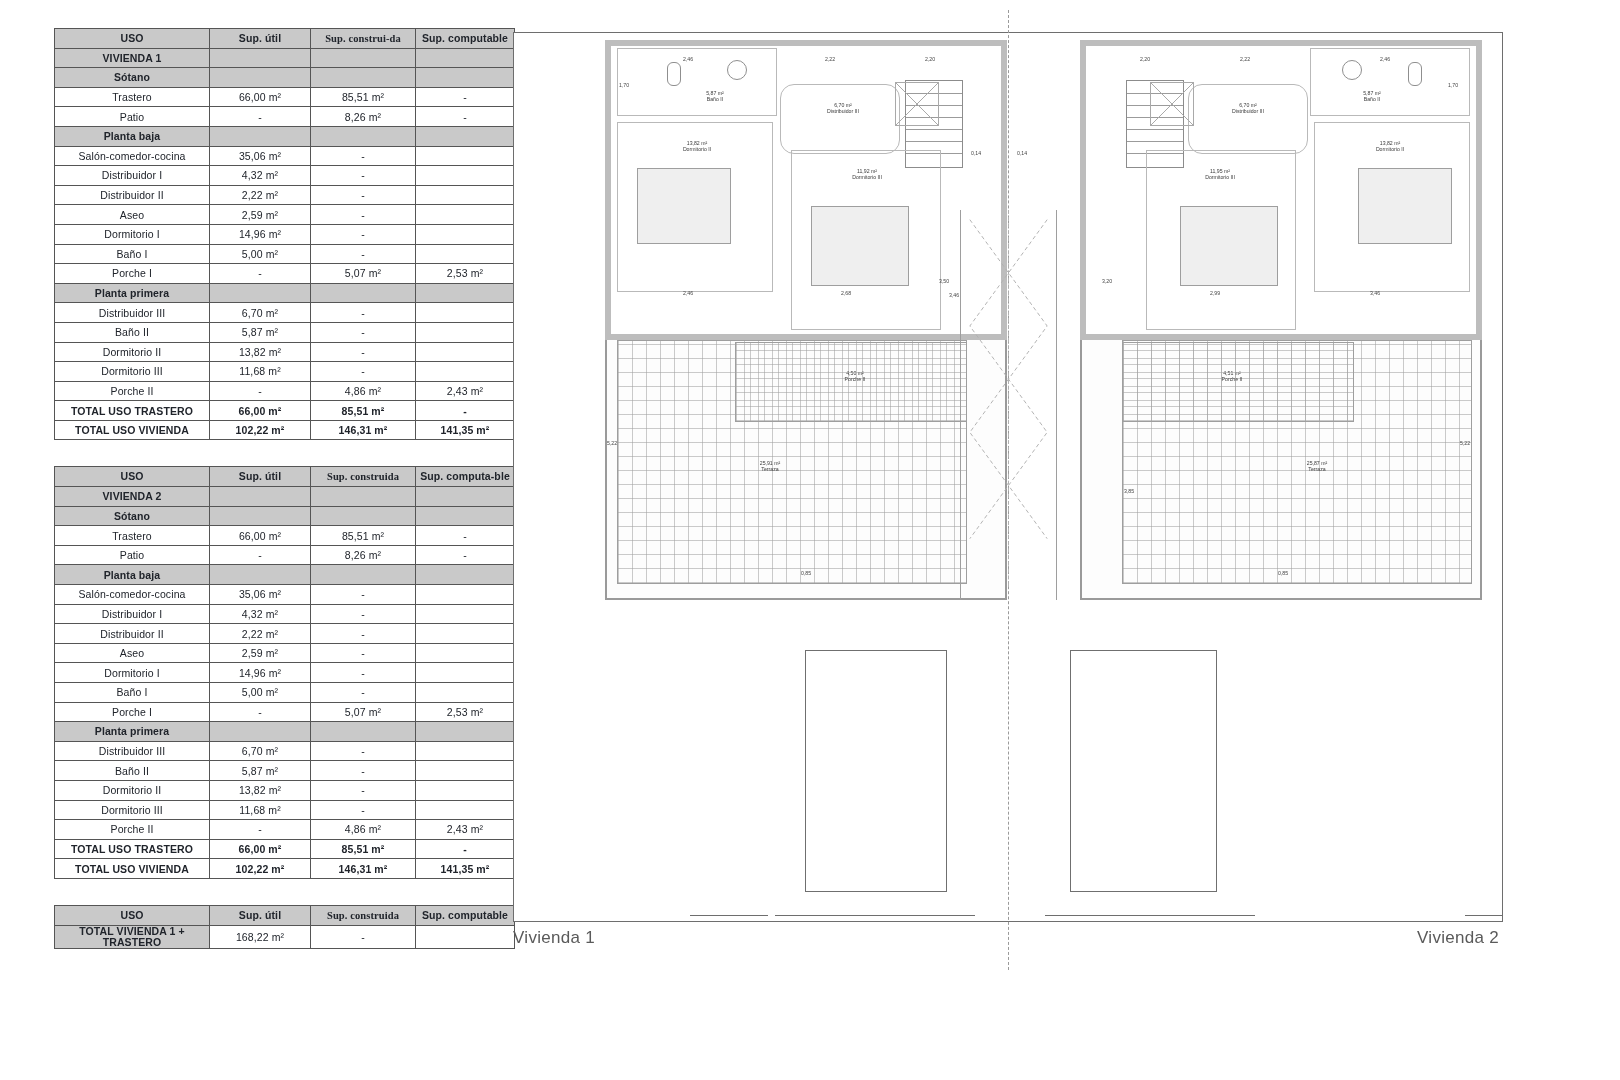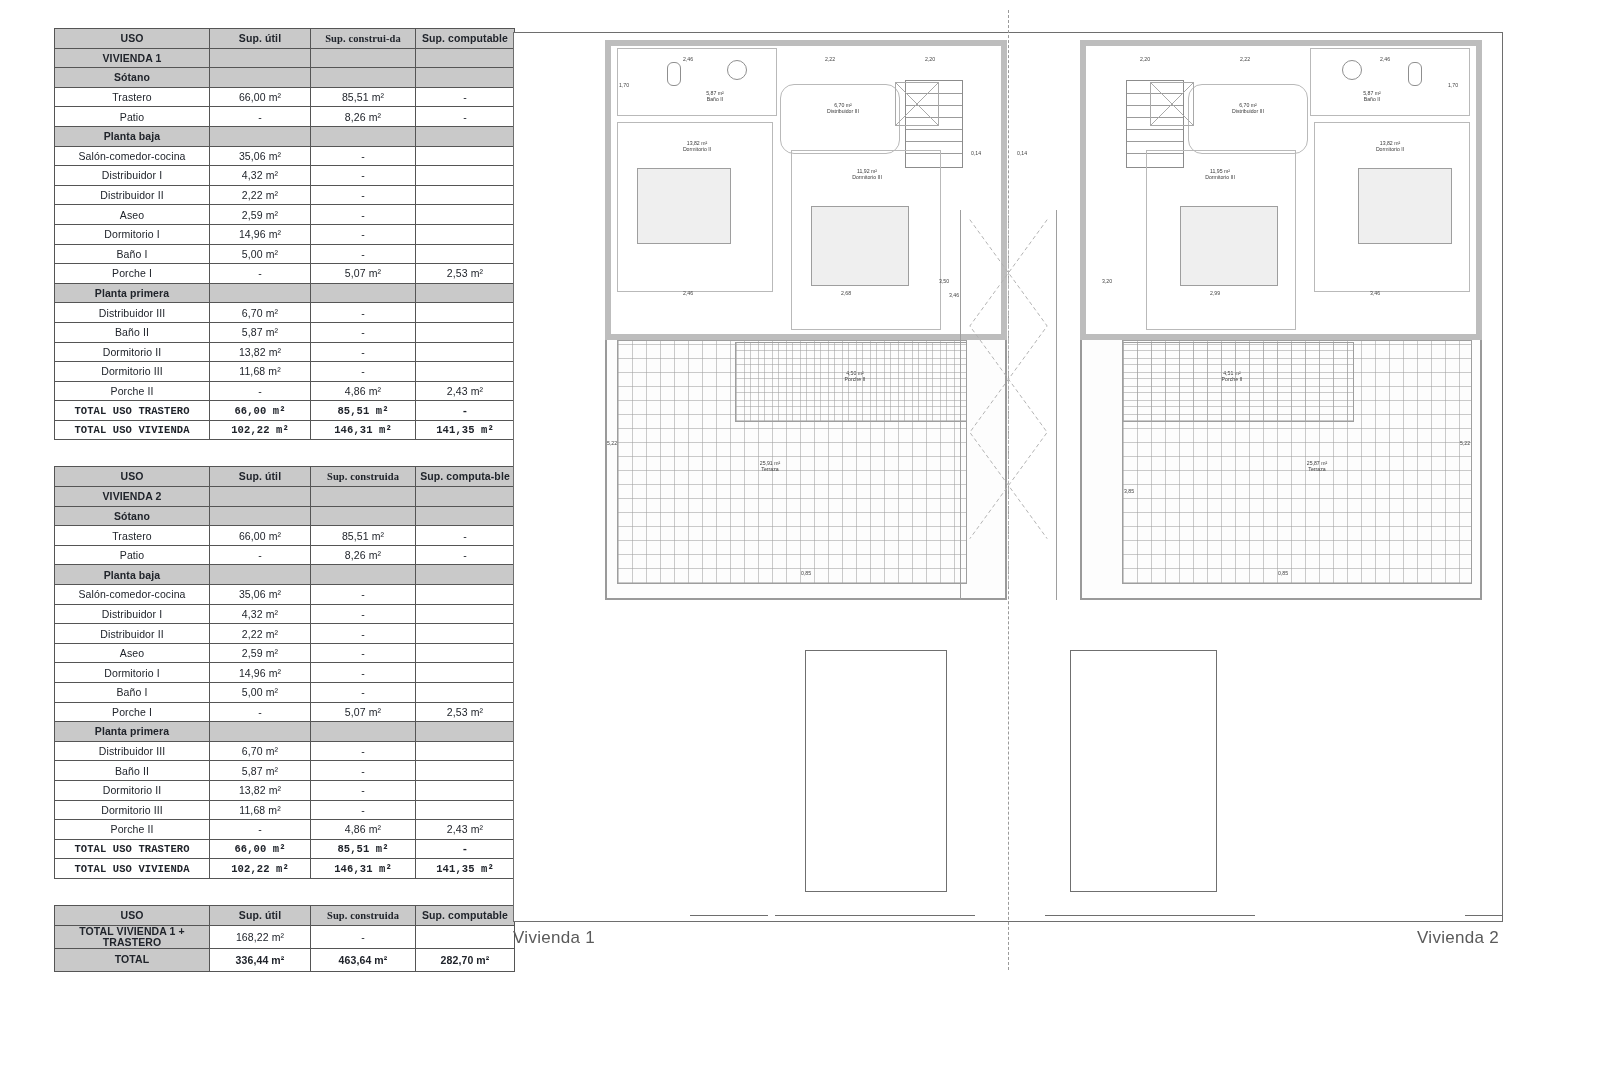--- a/index.html
+++ b/index.html
@@ -28,21 +28,21 @@
   }
   table.surf thead th{
     background:#c9c9c9;font-weight:bold;font-size:10.5px;line-height:11px;
   }
   .c0{width:150px;}
   .c1{width:96px;}
   .c2{width:100px;font-family:Liberation Serif, serif;}
   .c3{width:94px;}
   tr.section td{background:#c9c9c9;font-weight:bold;}
   tr.section td.lbl{text-align:center;}
-  tr.total td{font-weight:bold;font-size:10.5px;font-family:Liberation Mono, monospace;}
+  tr.total td{font-weight:bold;font-size:10.5px;}
   td.lbl{text-align:center;}
   
   table.totals td{height:22px;}
   table.totals td.lbl{font-weight:bold;background:#c9c9c9;line-height:11px;}
   table.totals tr.grand td.lbl{background:#c9c9c9;}
   table.totals tr.grand td{font-weight:bold;}
   table.totals thead th{background:#c9c9c9;}
 
   
   .plan-area{
@@ -408,26 +408,20 @@
         <th class="c2">Sup. construida</th>
         <th class="c3">Sup. computable</th>
       </tr>
     </thead>
     <tbody>
       <tr>
           <td class="lbl">TOTAL VIVIENDA 1 + TRASTERO</td>
           <td>168,22 m²</td>
           <td>-</td>
           <td></td>
-        </tr>
-      <tr class="grand">
-          <td class="lbl">TOTAL</td>
-          <td>336,44 m²</td>
-          <td>463,64  m²</td>
-          <td>282,70  m²</td>
         </tr>
     </tbody>
   </table>
 </div>
 
 <div class="plan-area">
 
   <div class="sheet-border"></div>
   <div class="centerline"></div>
 

